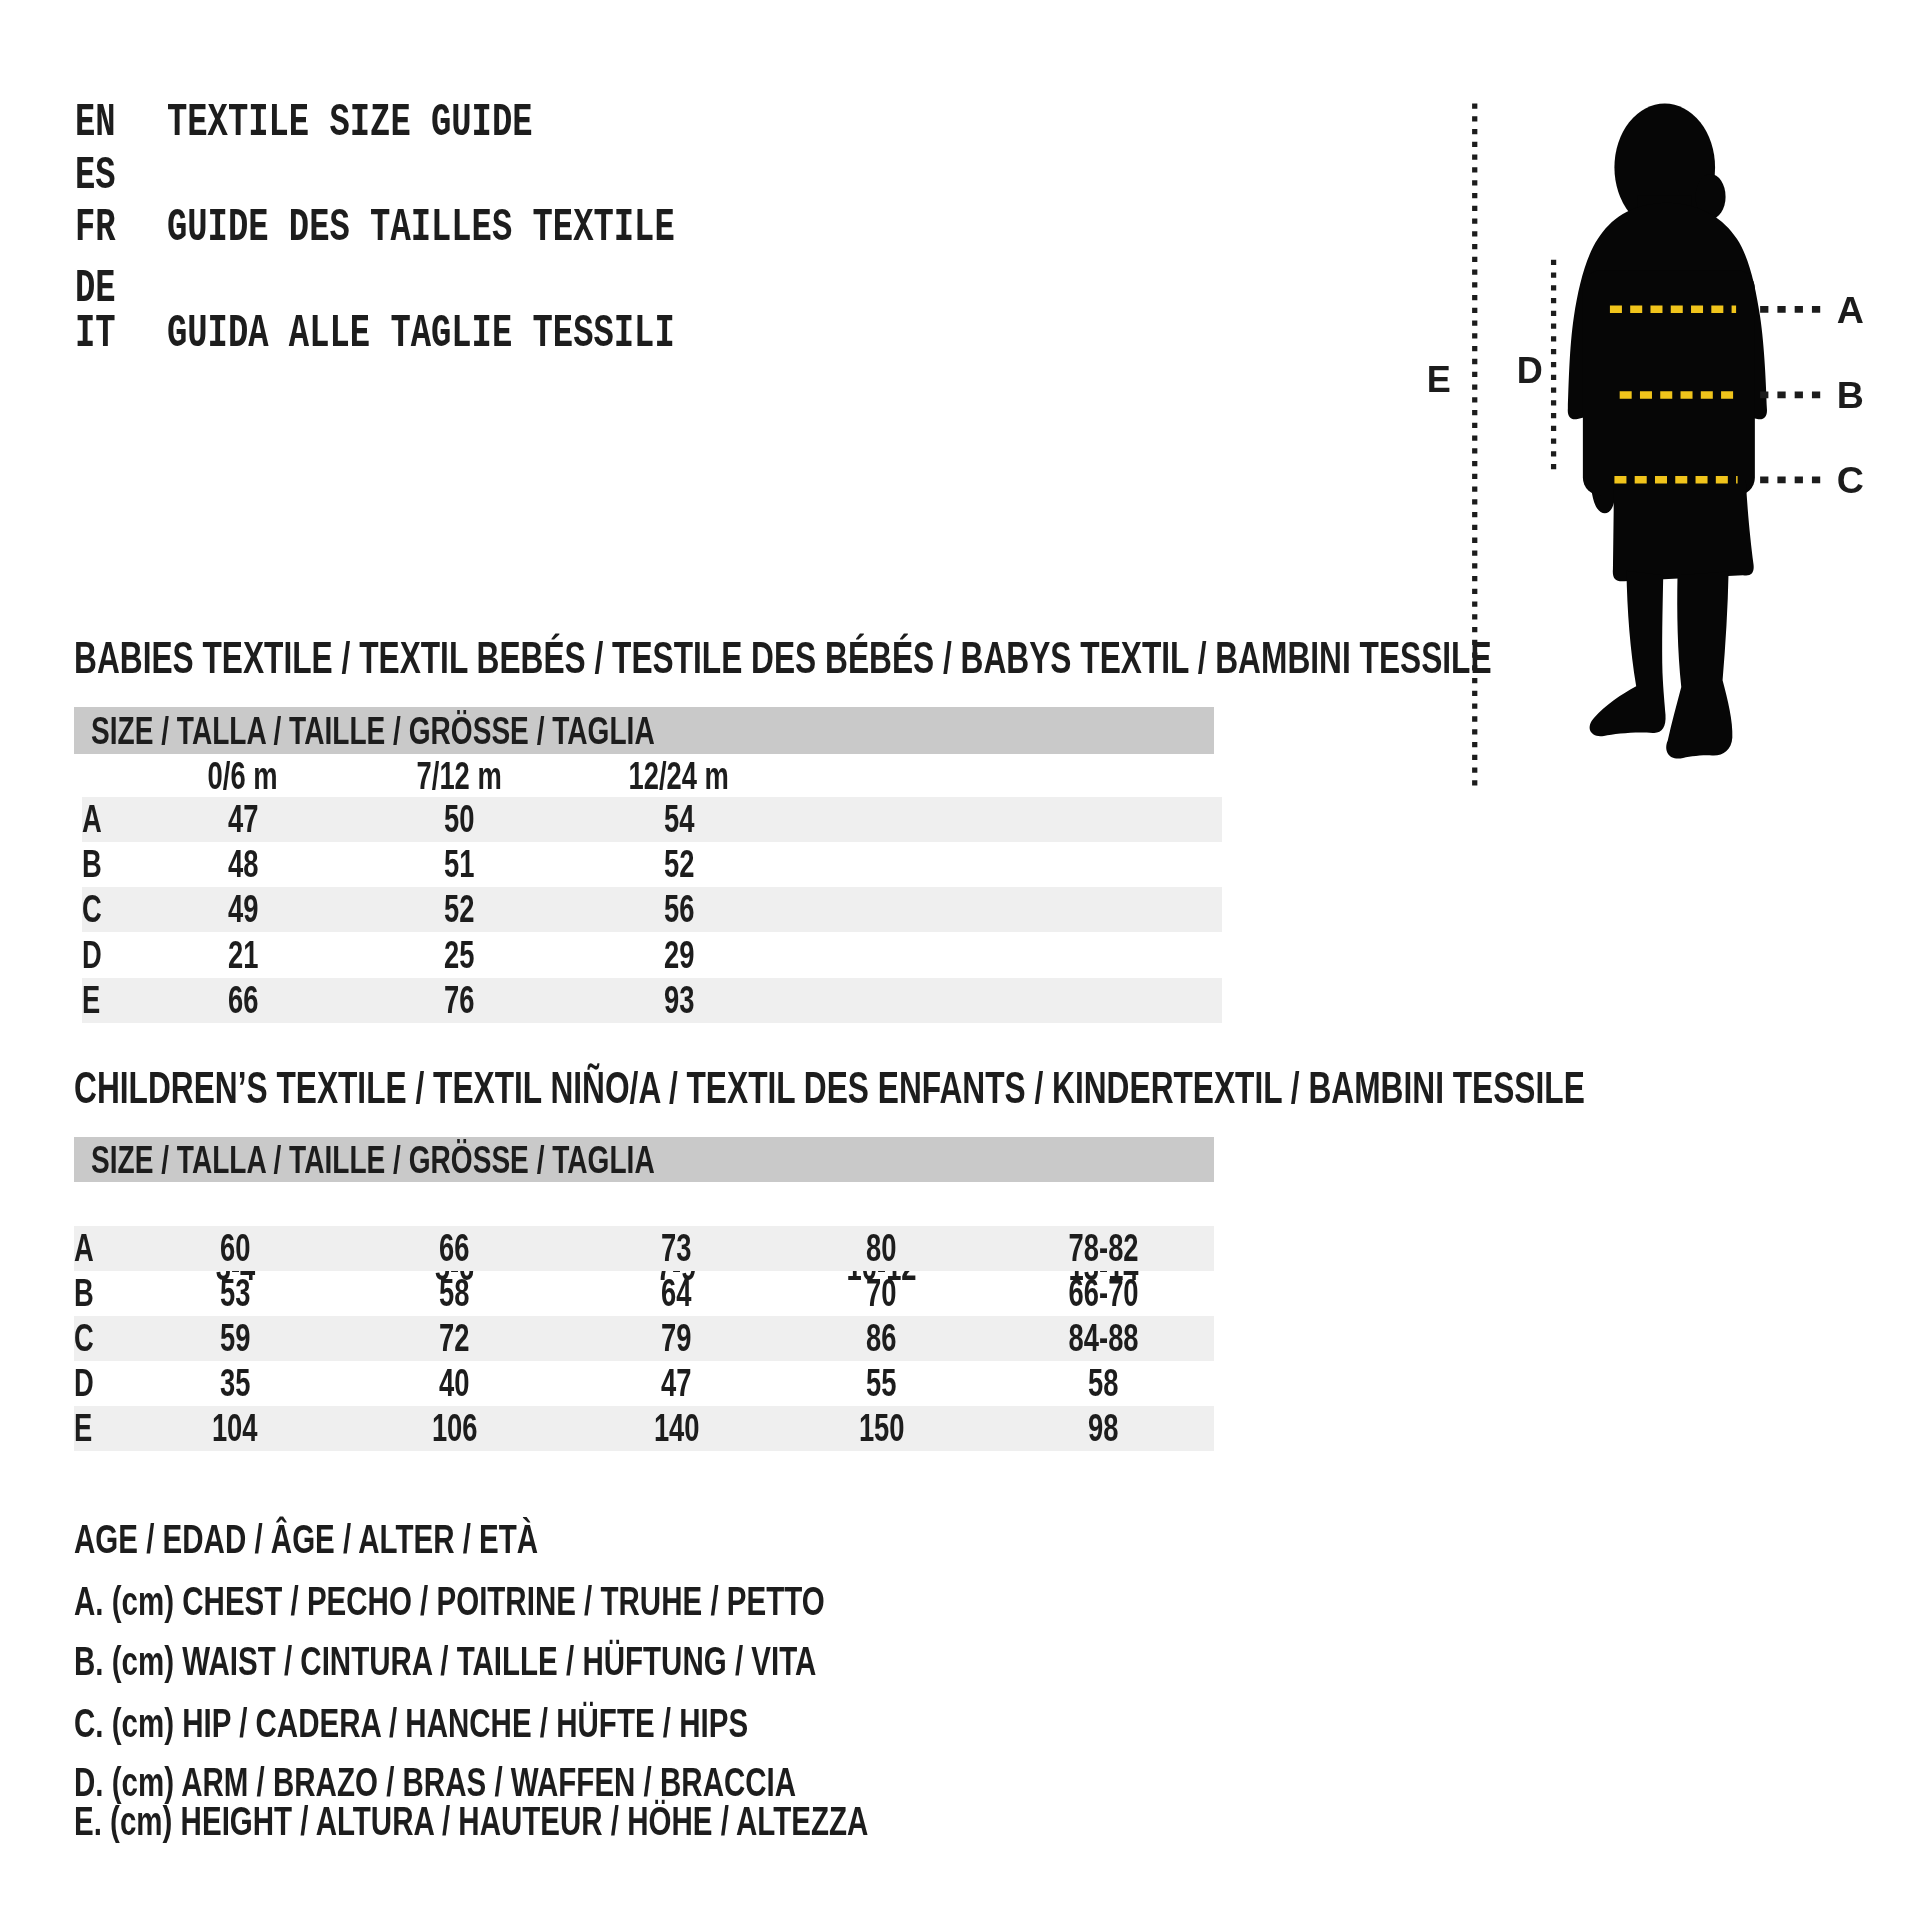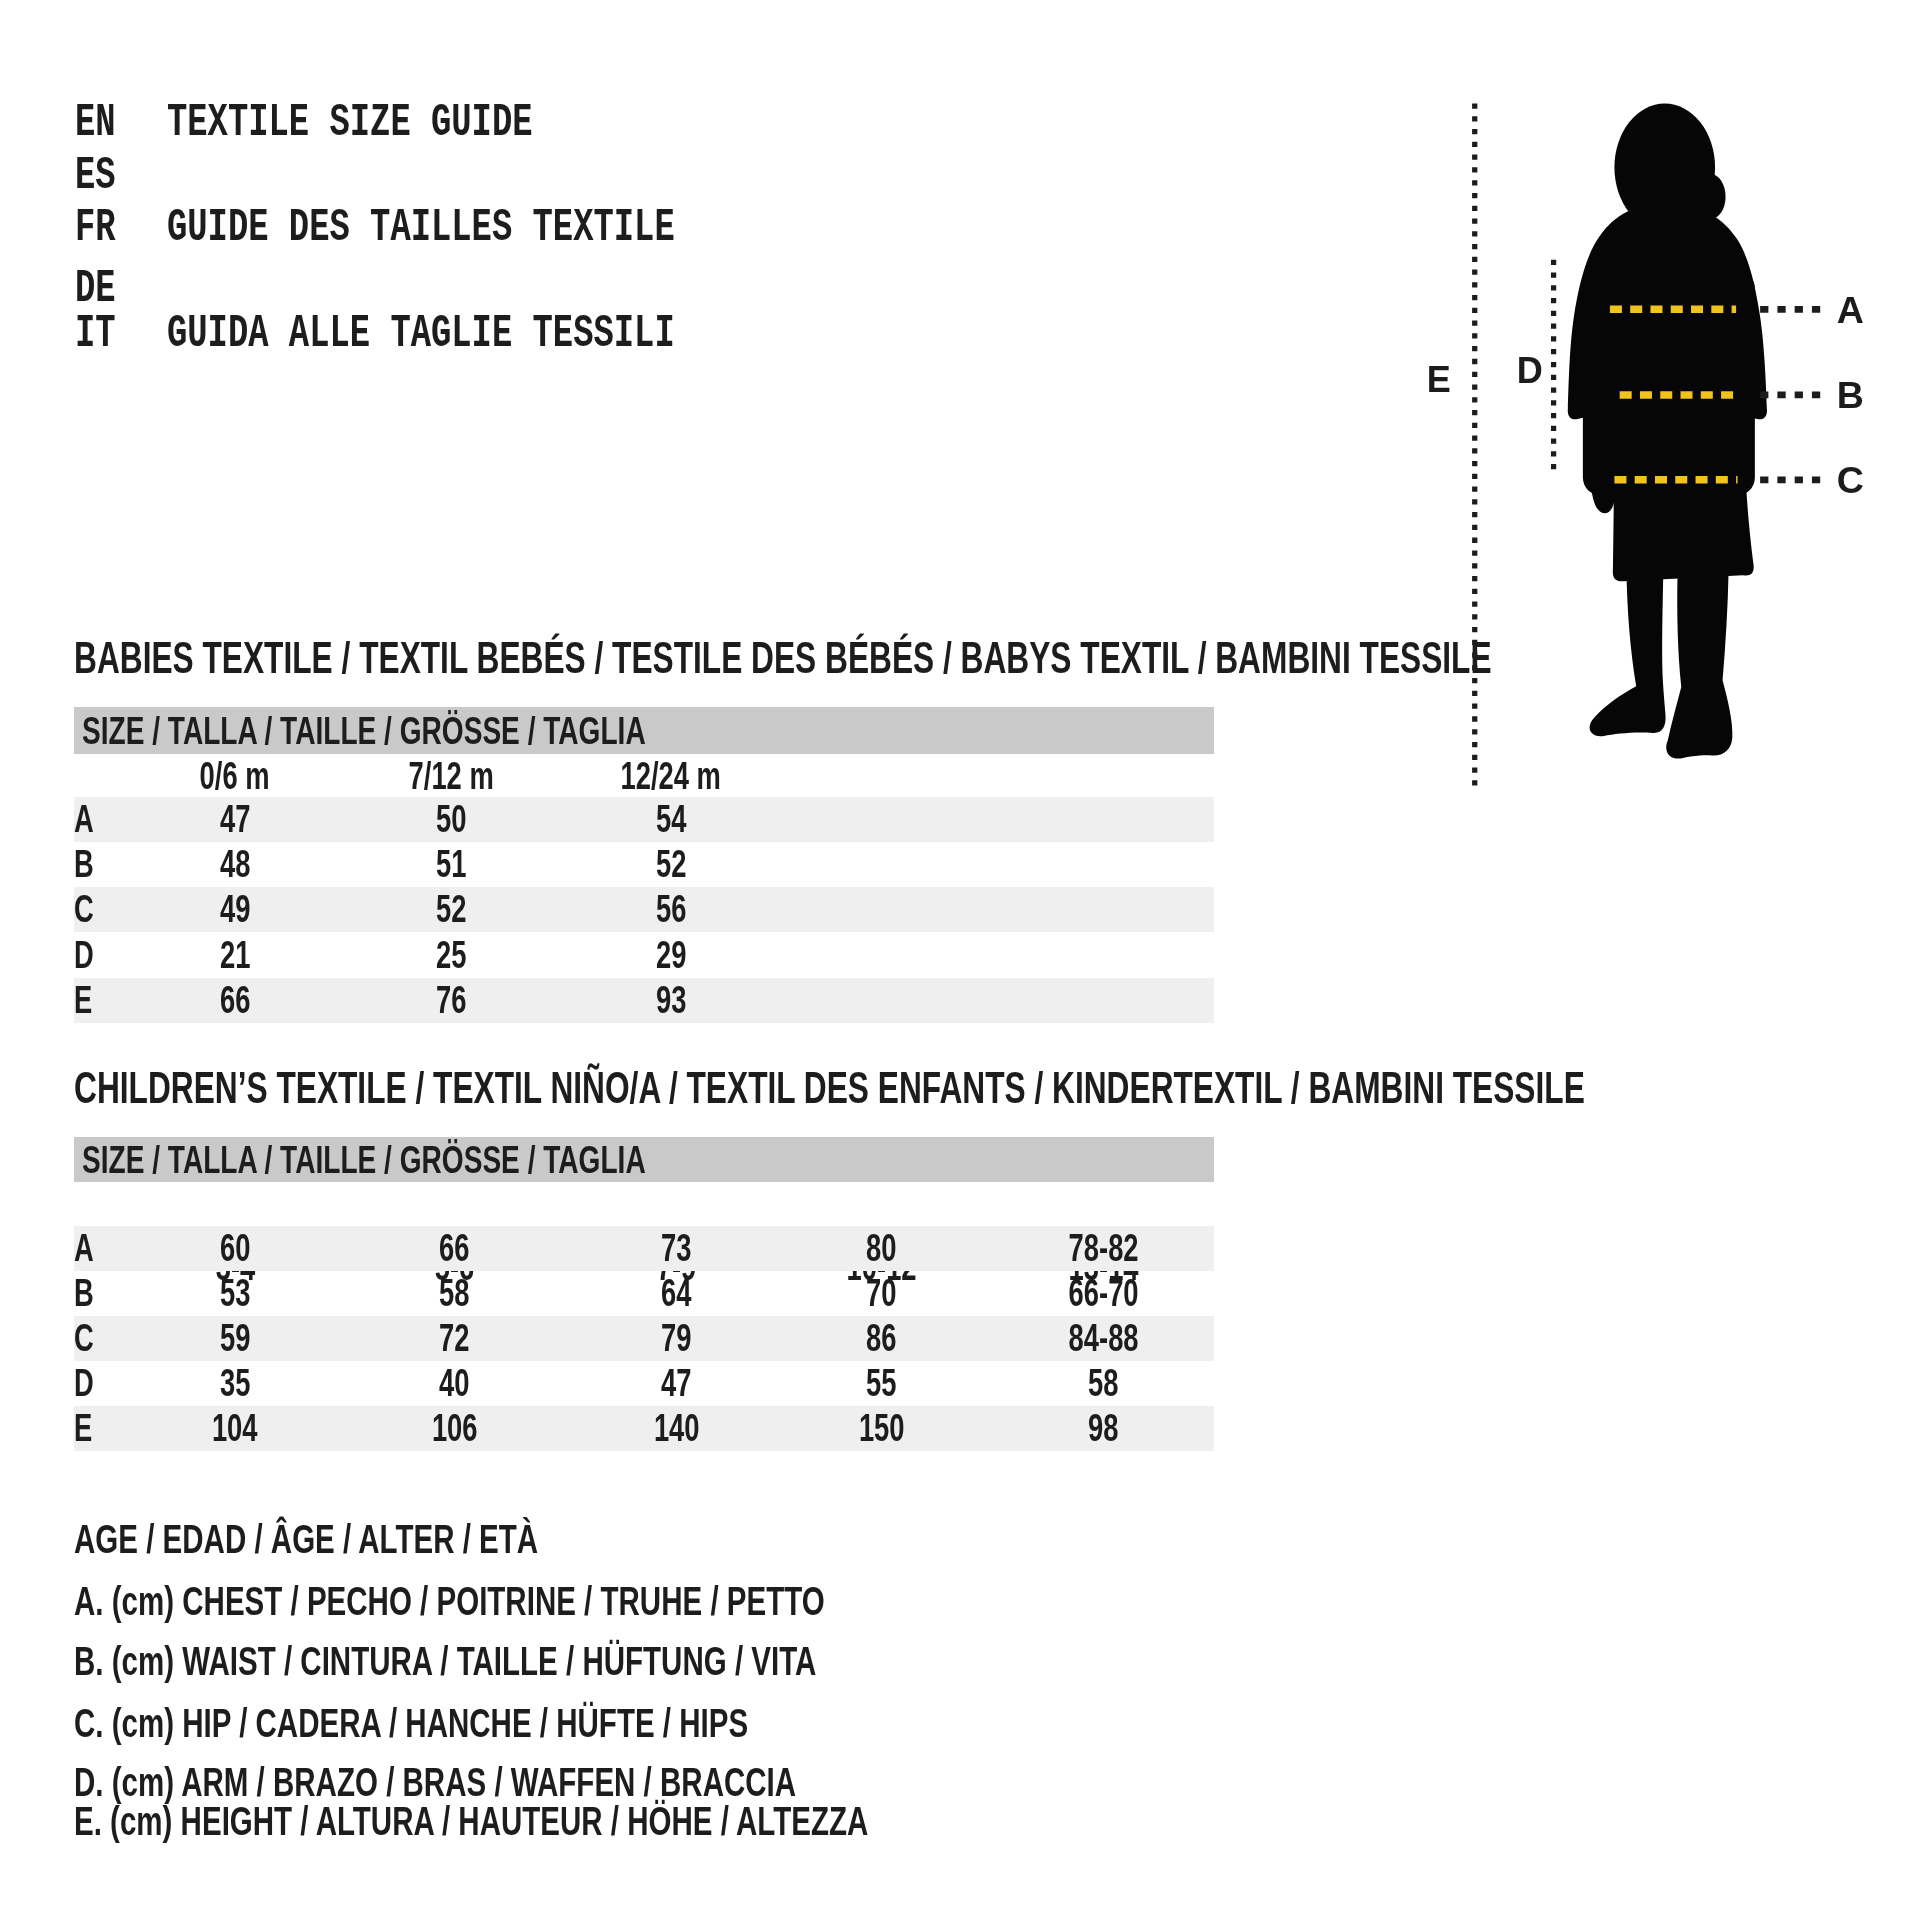--- a/index.html
+++ b/index.html
@@ -17,25 +17,25 @@
 
   
   .lang-row { position: absolute; left: 75px; height: 53px; display: flex; align-items: center;
               font-size: 47px; font-weight: 700; font-family: Liberation Mono, monospace; }
   .lang-code { width: 92px; flex: none; }
   
   .section-heading { position: absolute; left: 74px; height: 45px; display: flex; align-items: center;
                      font-size: 44px; font-weight: 700; }
   
   .tband { position: absolute; left: 74px; width: 1140px; background: #c9c9c9;
-           display: flex; align-items: center; padding-left: 8px; box-sizing: border-box;
+           display: flex; align-items: center; padding-left: 17px; box-sizing: border-box;
            font-size: 39px; font-weight: 700; }
   .trow { position: absolute; left: 74px; width: 1140px; display: grid; align-items: center;
           font-size: 38px; font-weight: 700; }
-  .trow.babies   { grid-template-columns: 71px 180px 253px 186px 1fr; }
+  .trow.babies   { grid-template-columns: 71px 180px 253px 186px 1fr; margin-left: 8px; }
   .trow.children { grid-template-columns: 71px 180px 259px 185px 225px 219px 1fr; }
   .trow .cell  { text-align: center; }
   .trow .rlabel { text-align: left; }
   .stripe { background: #efefef; }
   
   .legend-row { position: absolute; left: 74px; height: 47px; display: flex; align-items: flex-start;
                 font-size: 41px; font-weight: 700; }
   
   .figure-wrap { position: absolute; left: 1413px; top: 90px; width: 511px; height: 721px; }
   svg text { font-family: "Liberation Sans", sans-serif; font-weight: 700; fill: #1c1c1c; }

